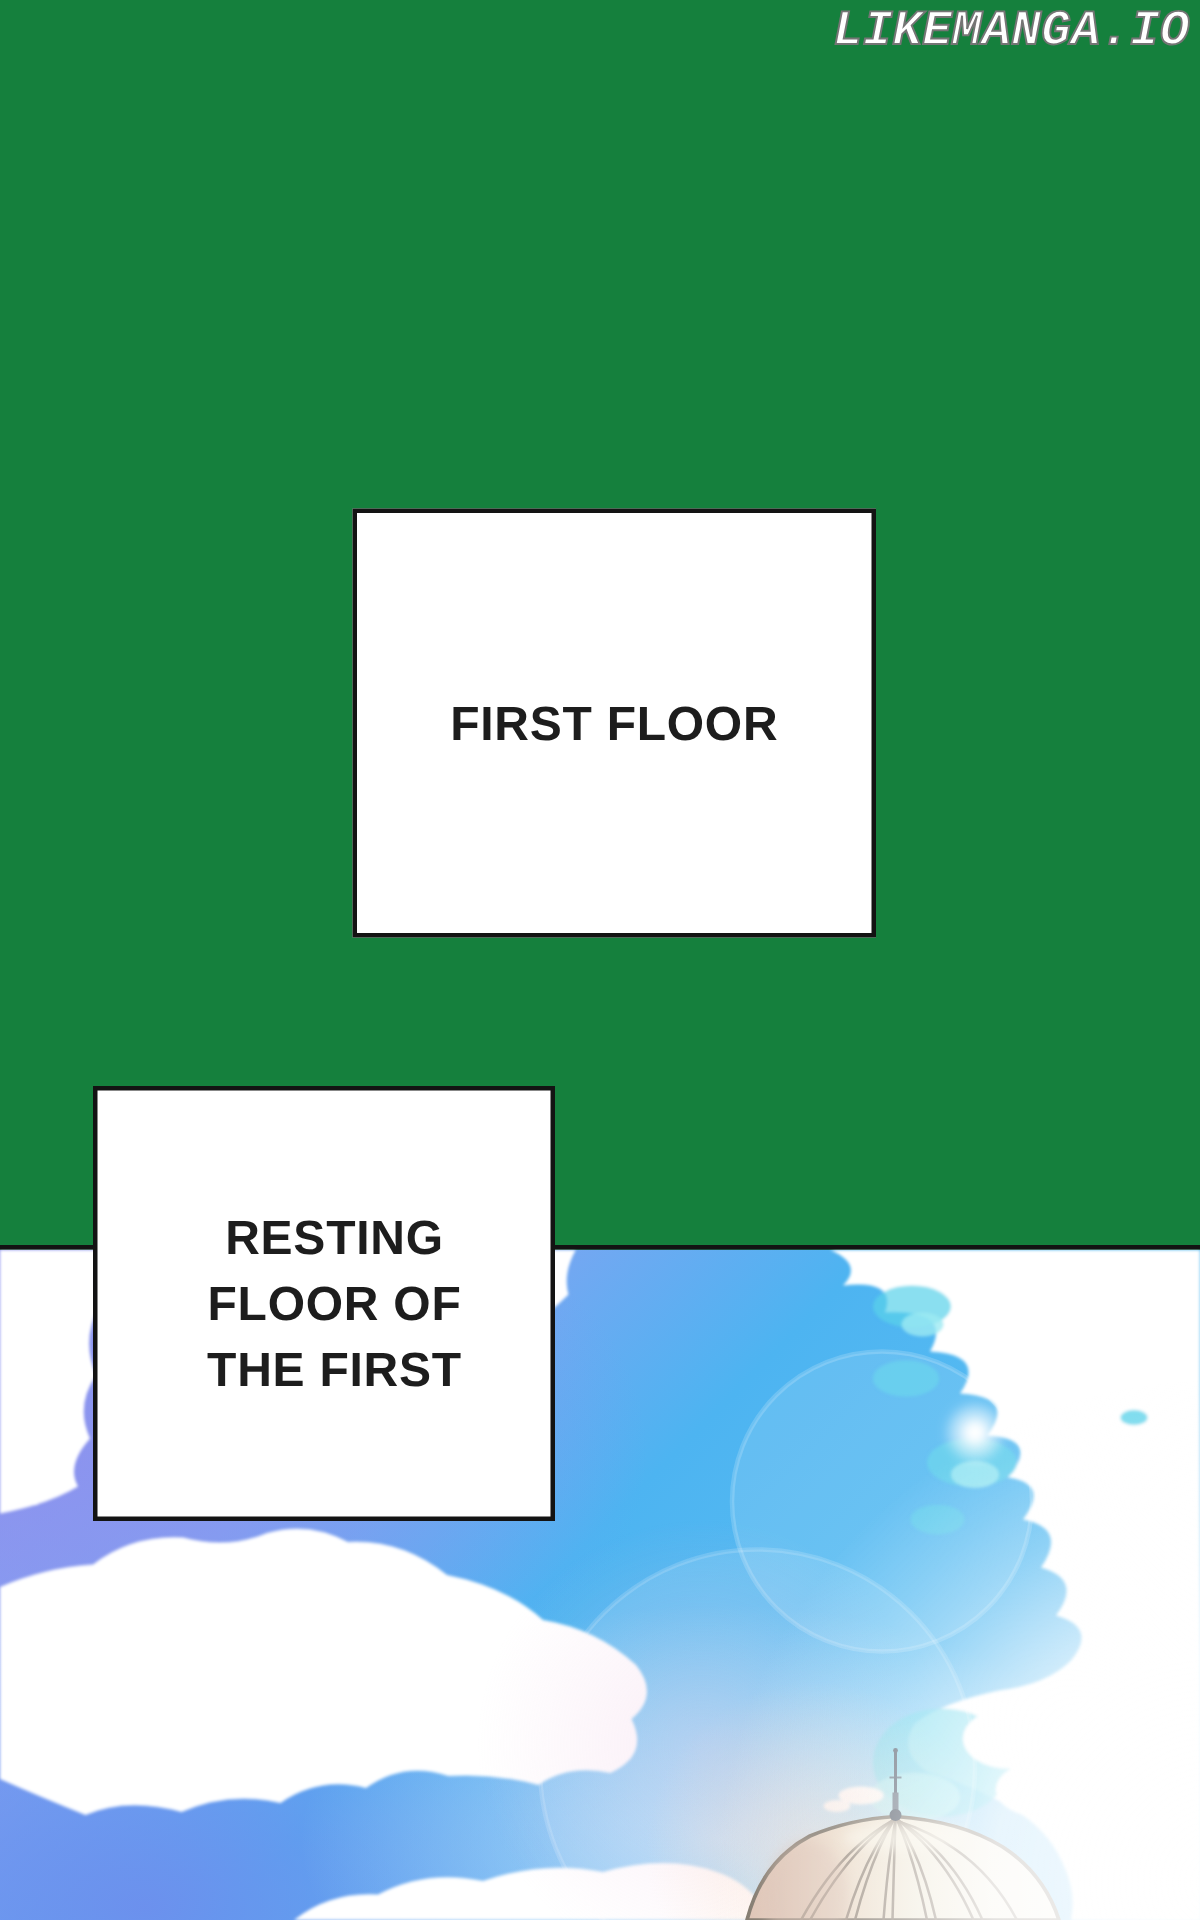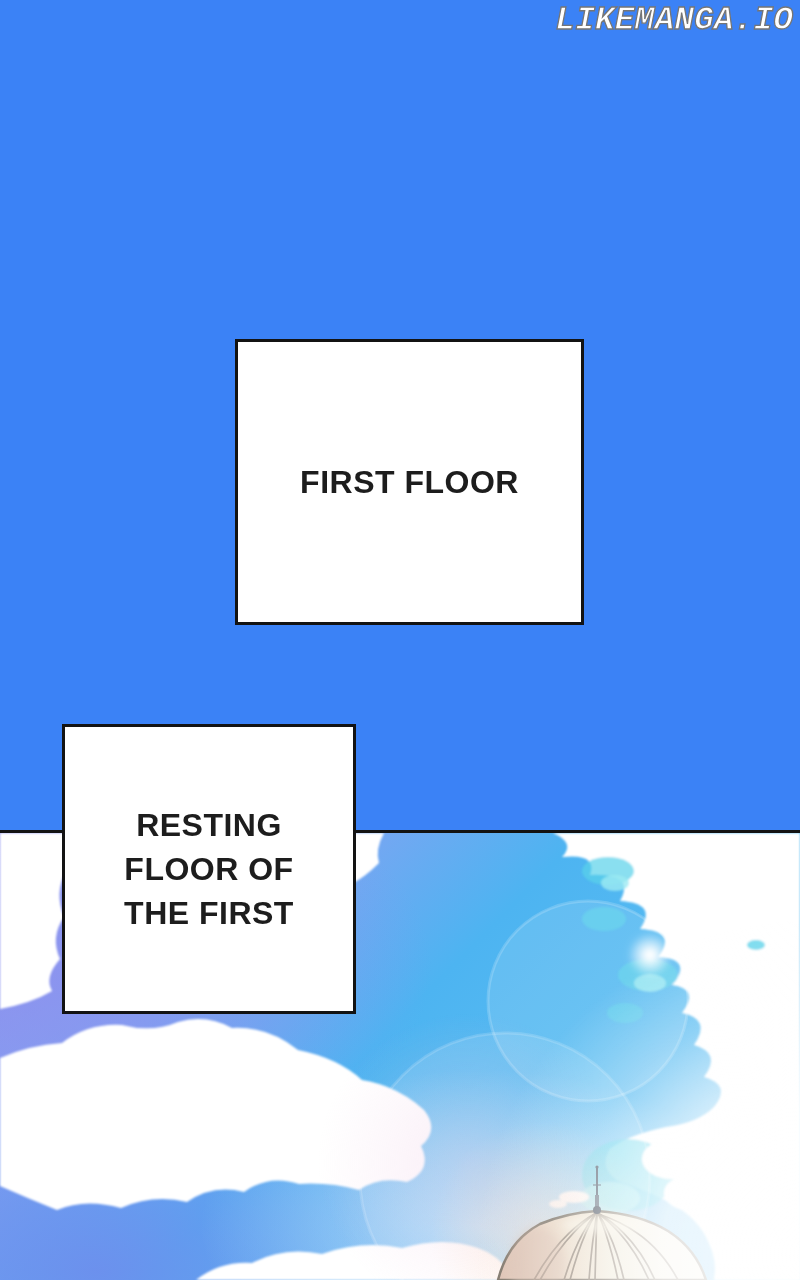--- a/index.html
+++ b/index.html
@@ -1,17 +1,17 @@
 <!DOCTYPE html>
 <html><head>
 <meta charset="utf-8">
 <style>
   html,body{margin:0;padding:0;background:#ffffff;}
   .page{
-    position:relative;width:800px;height:1280px;overflow:hidden;background:#3b82f6;
+    position:relative;width:800px;height:1280px;overflow:hidden;background:#15803d;
     font-family:"Liberation Sans",sans-serif;
   }
   .watermark{
     position:absolute;top:2px;right:7px;z-index:5;
     font-family:"Liberation Mono",monospace;
     font-style:italic;font-weight:700;font-size:33px;letter-spacing:0px;
     color:#ffffff;-webkit-text-stroke:1.3px #757575;
     white-space:nowrap;
   }
   .panel-line{
@@ -21,21 +21,21 @@
     position:absolute;left:0;top:833px;width:800px;height:447px;z-index:0;line-height:0;
   }
   .caption-box{
     position:absolute;z-index:2;background:#ffffff;border:3px solid #131313;
     display:flex;flex-direction:column;align-items:center;justify-content:center;
     text-align:center;color:#1d1d1d;font-weight:700;font-size:32px;line-height:44px;
     letter-spacing:0.5px;
   }
   .caption-box .cap-line{display:block;}
   .box-tower{left:235px;top:339px;width:343px;height:280px;gap:10px;}
-  .box-resting{left:62px;top:724px;width:288px;height:284px;}
+  .box-resting{left:62px;top:724px;width:288px;height:284px;padding-left:14px;}
 </style>
 </head>
 <body>
 
 <div class="page">
 
   <div class="watermark">LIKEMANGA.IO</div>
 
   <div class="panel-line"></div>
 

